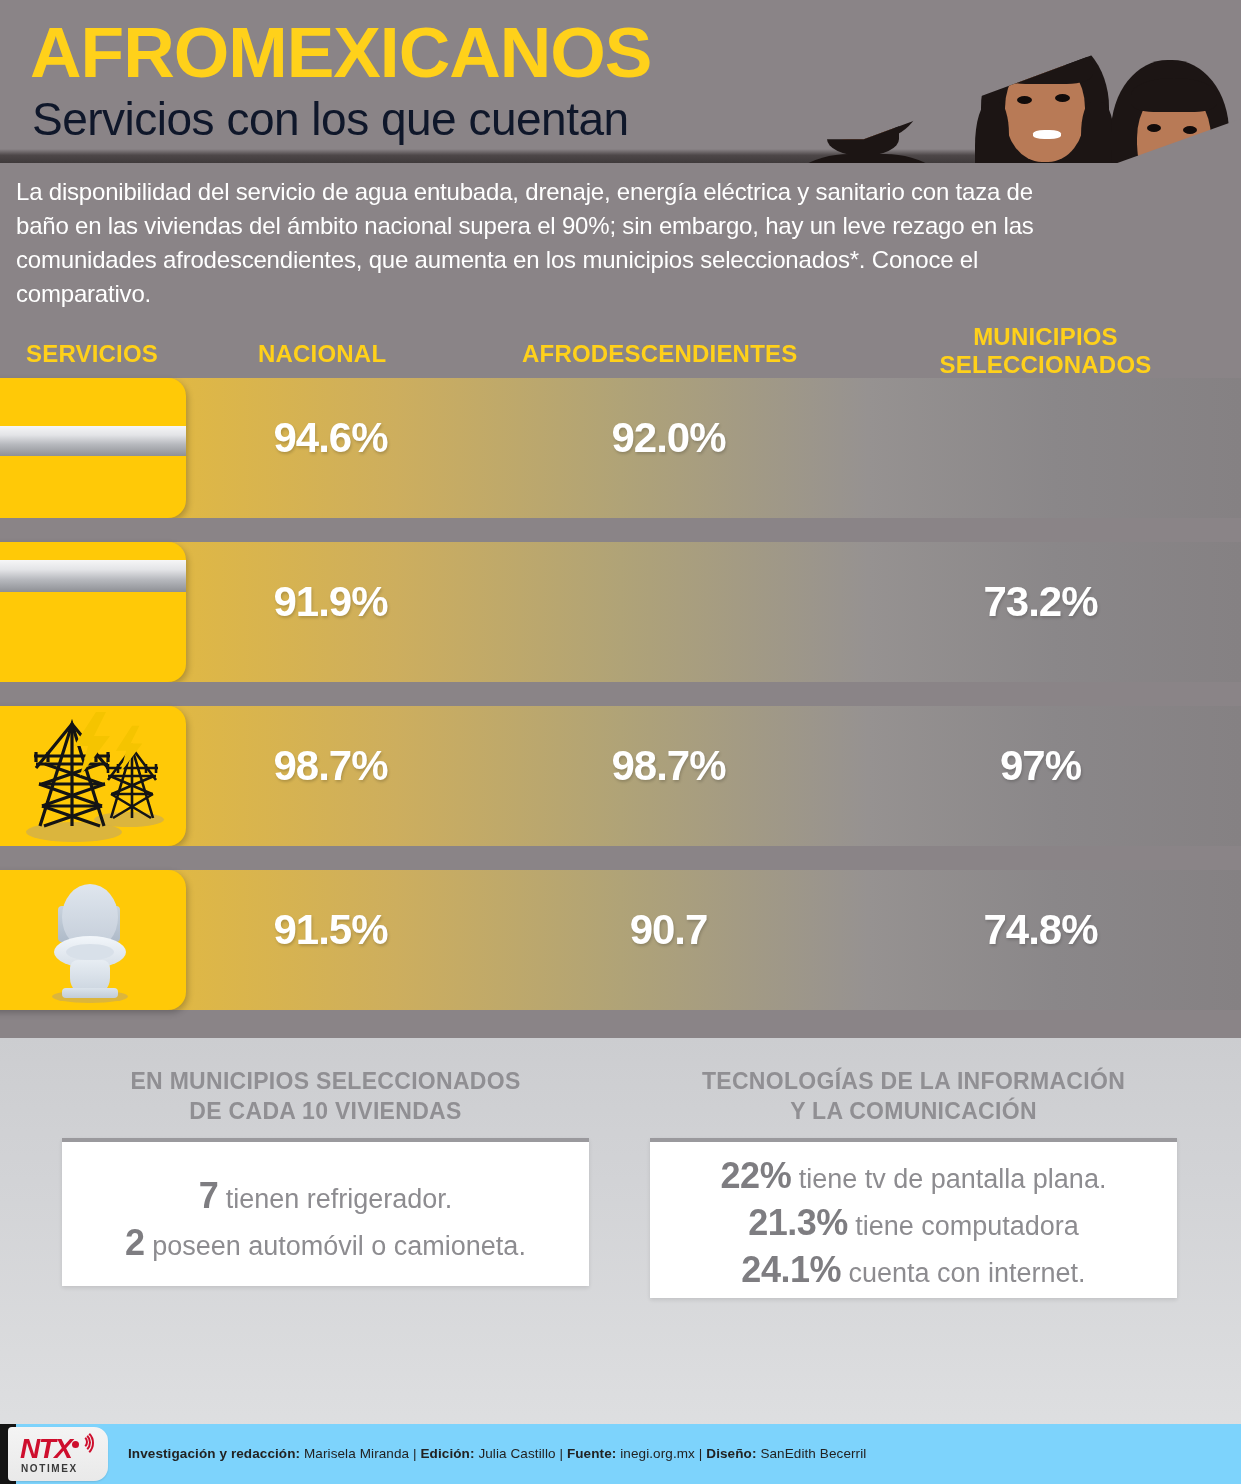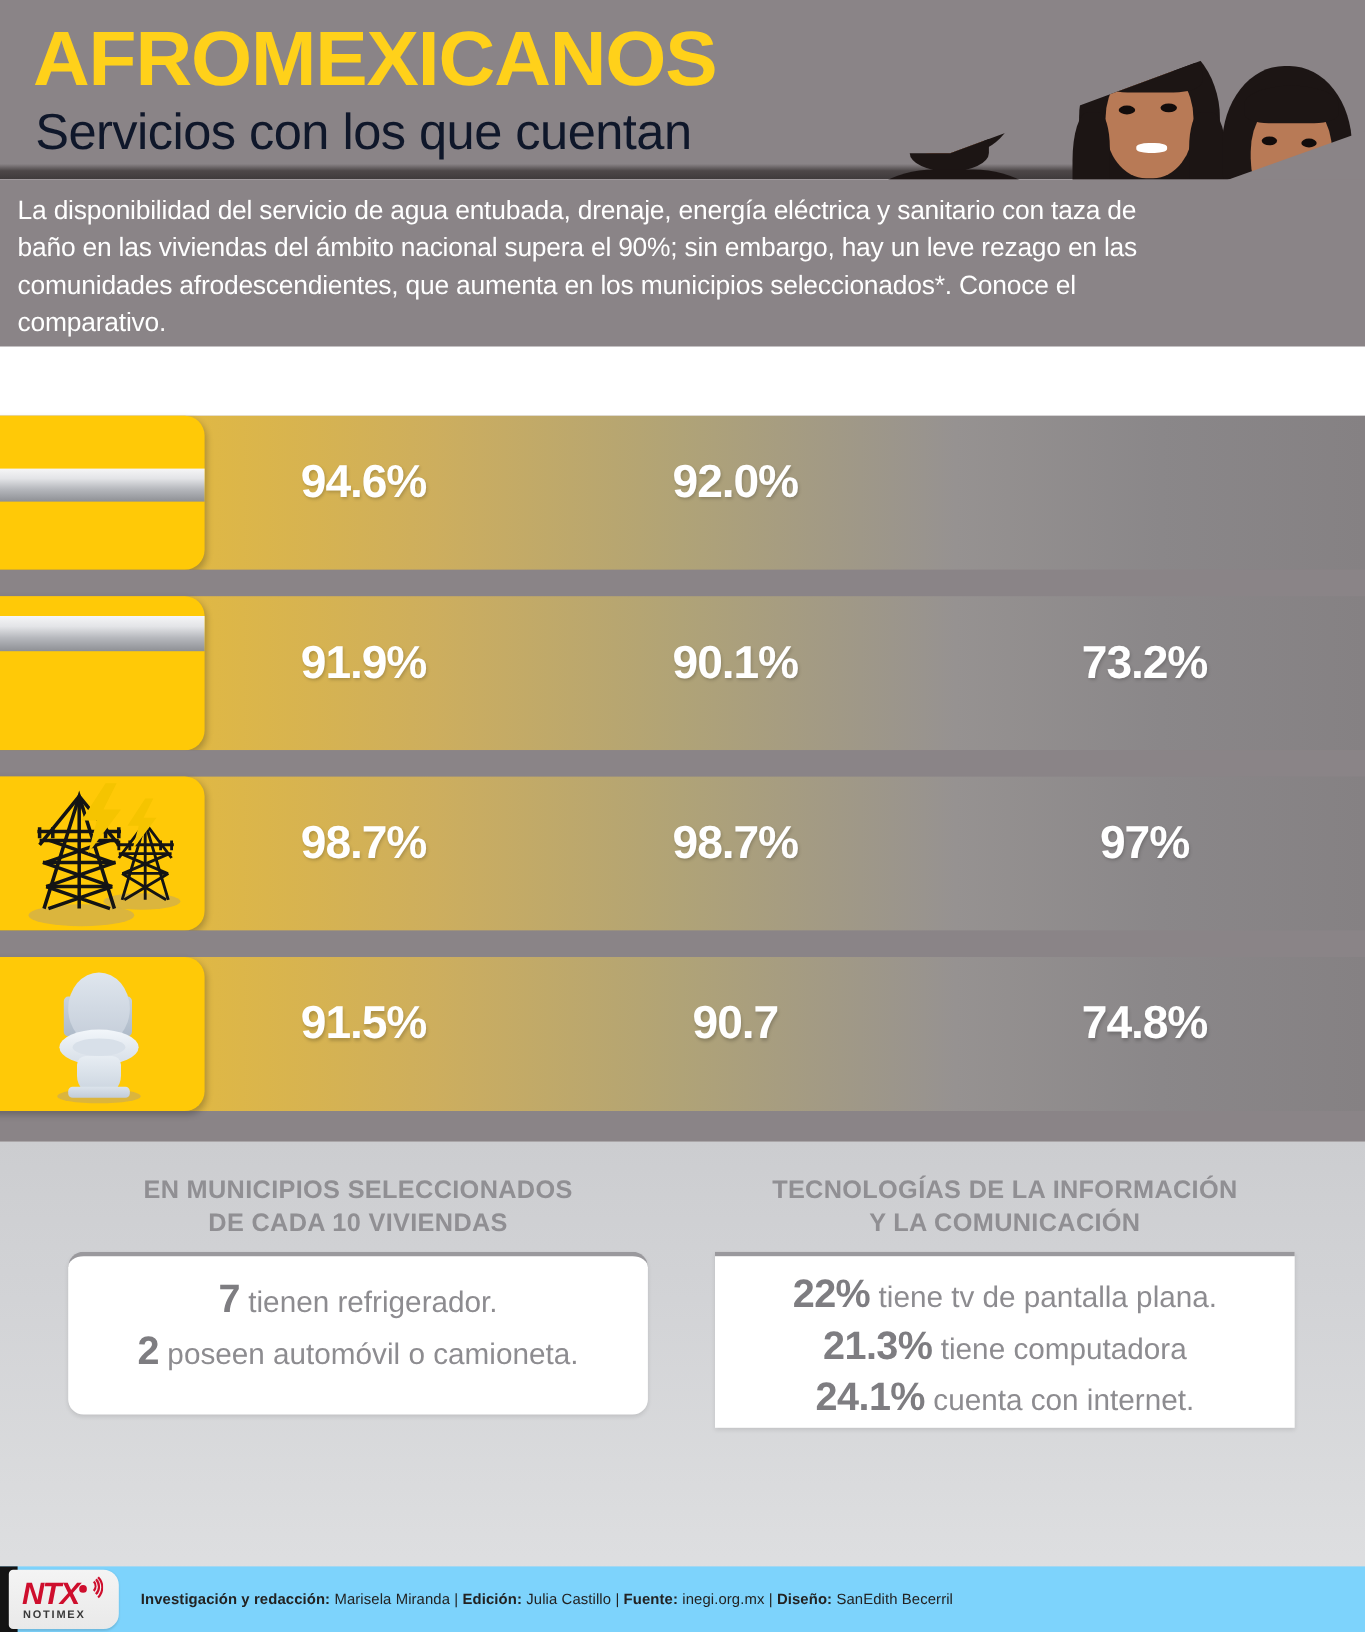--- a/index.html
+++ b/index.html
@@ -207,20 +207,26 @@
       <div class="mouth" style="left:52px;top:104px;width:20px;height:8px;"></div>
       <div class="body-sh" style="left:-20px;top:142px;width:170px;height:126px;"></div>
     </div>
     <div class="people-diag"></div>
   </div>
 
   <div class="intro-zone">
     <div class="intro-text">La disponibilidad del servicio de agua entubada, drenaje, energía eléctrica y sanitario con taza de baño en las viviendas del ámbito nacional supera el 90%; sin embargo, hay un leve rezago en las comunidades afrodescendientes, que aumenta en los municipios seleccionados*. Conoce el comparativo.</div>
   </div>
 
+  <div class="colheads">
+    <div class="ch servicios">SERVICIOS</div>
+    <div class="ch nacional">NACIONAL</div>
+    <div class="ch afro">AFRODESCENDIENTES</div>
+    <div class="ch munis">MUNICIPIOS SELECCIONADOS</div>
+  </div>
 
   <div class="rows">
 
     <div class="row" style="top:0;">
       <div class="bar"></div>
       <div class="iconbox">
         <div class="pipe-h" style="left:-6px;top:48px;width:240px;height:30px;border-radius:0 0 0 0;"></div>
 
       </div>
       <div class="val c1">94.6%</div>
@@ -228,21 +234,20 @@
     </div>
     <div class="row-gap" style="top:140px;"></div>
 
     <div class="row" style="top:164px;padding-left:29px;">
       <div class="bar"></div>
       <div class="iconbox">
         <div class="pipe-h" style="left:-6px;top:18px;width:256px;height:32px;"></div>
 
       </div>
       <div class="val c1">91.9%</div>
-      <div class="val c2">90.1%</div>
       <div class="val c3">73.2%</div>
     </div>
     <div class="row-gap" style="top:304px;"></div>
 
     <div class="row" style="top:328px;">
       <div class="bar"></div>
       <div class="iconbox">
         <div class="shadow-el" style="left:36px;top:116px;width:96px;height:20px;"></div>
         <div class="shadow-el" style="left:104px;top:106px;width:70px;height:15px;"></div>
 
@@ -306,21 +311,21 @@
     </div>
   </div>
 
   <div class="lower">
 
     <div class="panel" style="left:62px;top:28px;width:527px;height:240px;">
       <div class="ptitle">
         <div>EN MUNICIPIOS SELECCIONADOS</div>
         <div>DE CADA 10 VIVIENDAS</div>
       </div>
-      <div class="pbox" style="height:148px;padding-top:17px;box-sizing:border-box;border-radius:14px;">
+      <div class="pbox" style="height:148px;padding-top:32px;box-sizing:border-box;">
         <div class="fact">
           <b>7</b>
           <span>tienen refrigerador.</span>
         </div>
         <div class="fact">
           <b>2</b>
           <span>poseen automóvil o camioneta.</span>
         </div>
       </div>
     </div>

